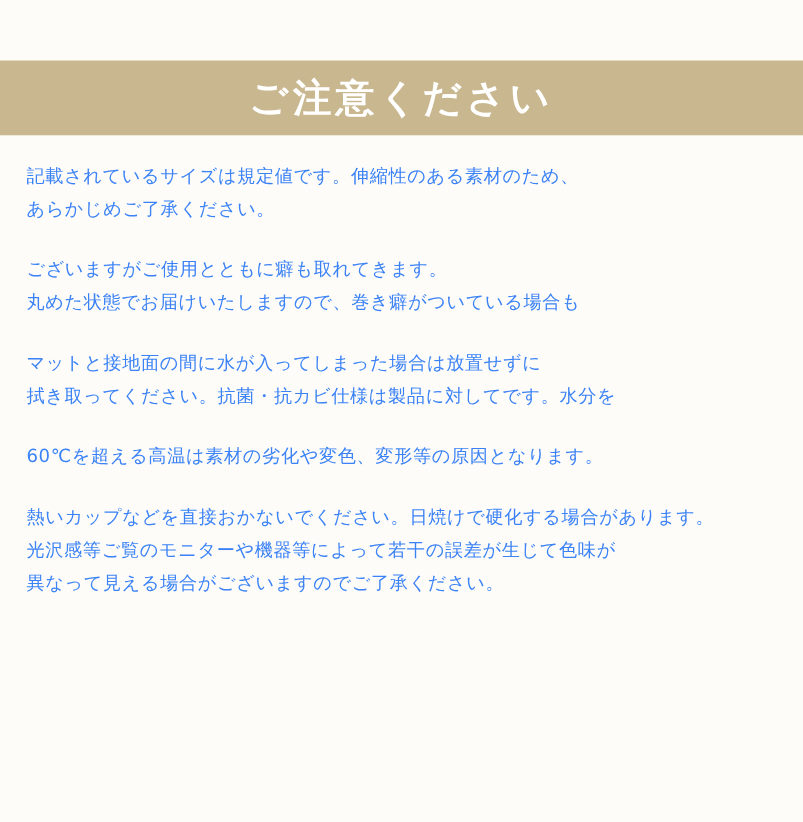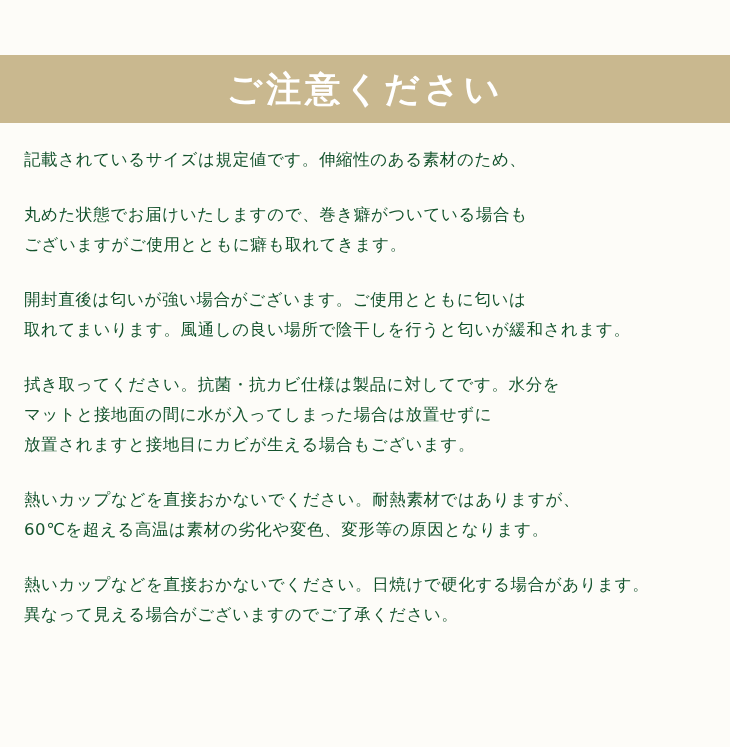--- a/index.html
+++ b/index.html
@@ -48,63 +48,59 @@
     padding: 22px 24px 0 24px;
     box-sizing: border-box;
   }
   .para {
     margin: 0 0 25px 0;
   }
   .para:last-child {
     margin-bottom: 0;
   }
   .line {
-    color: #14532d;
+    color: #3b82f6;
     font-size: 16.5px;
     line-height: 30px;
     letter-spacing: 0.6px;
     font-family: "DejaVu Sans", sans-serif;
     white-space: nowrap;
   }
 </style>
 </head>
 <body>
 
 <div class="page">
 
   <div class="header-band">
     <div class="header-title">ご注意ください</div>
   </div>
 
   <div class="content">
 
     <div class="para">
       <div class="line">記載されているサイズは規定値です。伸縮性のある素材のため、</div>
+      <div class="line">あらかじめご了承ください。</div>
     </div>
 
     <div class="para">
+      <div class="line">ございますがご使用とともに癖も取れてきます。</div>
       <div class="line">丸めた状態でお届けいたしますので、巻き癖がついている場合も</div>
-      <div class="line">ございますがご使用とともに癖も取れてきます。</div>
+    </div>
+
+
+    <div class="para">
+      <div class="line">マットと接地面の間に水が入ってしまった場合は放置せずに</div>
+      <div class="line">拭き取ってください。抗菌・抗カビ仕様は製品に対してです。水分を</div>
     </div>
 
     <div class="para">
-      <div class="line">開封直後は匂いが強い場合がございます。ご使用とともに匂いは</div>
-      <div class="line">取れてまいります。風通しの良い場所で陰干しを行うと匂いが緩和されます。</div>
-    </div>
-
-    <div class="para">
-      <div class="line">拭き取ってください。抗菌・抗カビ仕様は製品に対してです。水分を</div>
-      <div class="line">マットと接地面の間に水が入ってしまった場合は放置せずに</div>
-      <div class="line">放置されますと接地目にカビが生える場合もございます。</div>
-    </div>
-
-    <div class="para">
-      <div class="line">熱いカップなどを直接おかないでください。耐熱素材ではありますが、</div>
       <div class="line">60℃を超える高温は素材の劣化や変色、変形等の原因となります。</div>
     </div>
 
     <div class="para">
       <div class="line">熱いカップなどを直接おかないでください。日焼けで硬化する場合があります。</div>
+      <div class="line">光沢感等ご覧のモニターや機器等によって若干の誤差が生じて色味が</div>
       <div class="line">異なって見える場合がございますのでご了承ください。</div>
     </div>
 
   </div>
 </div>
 
 </body></html>

